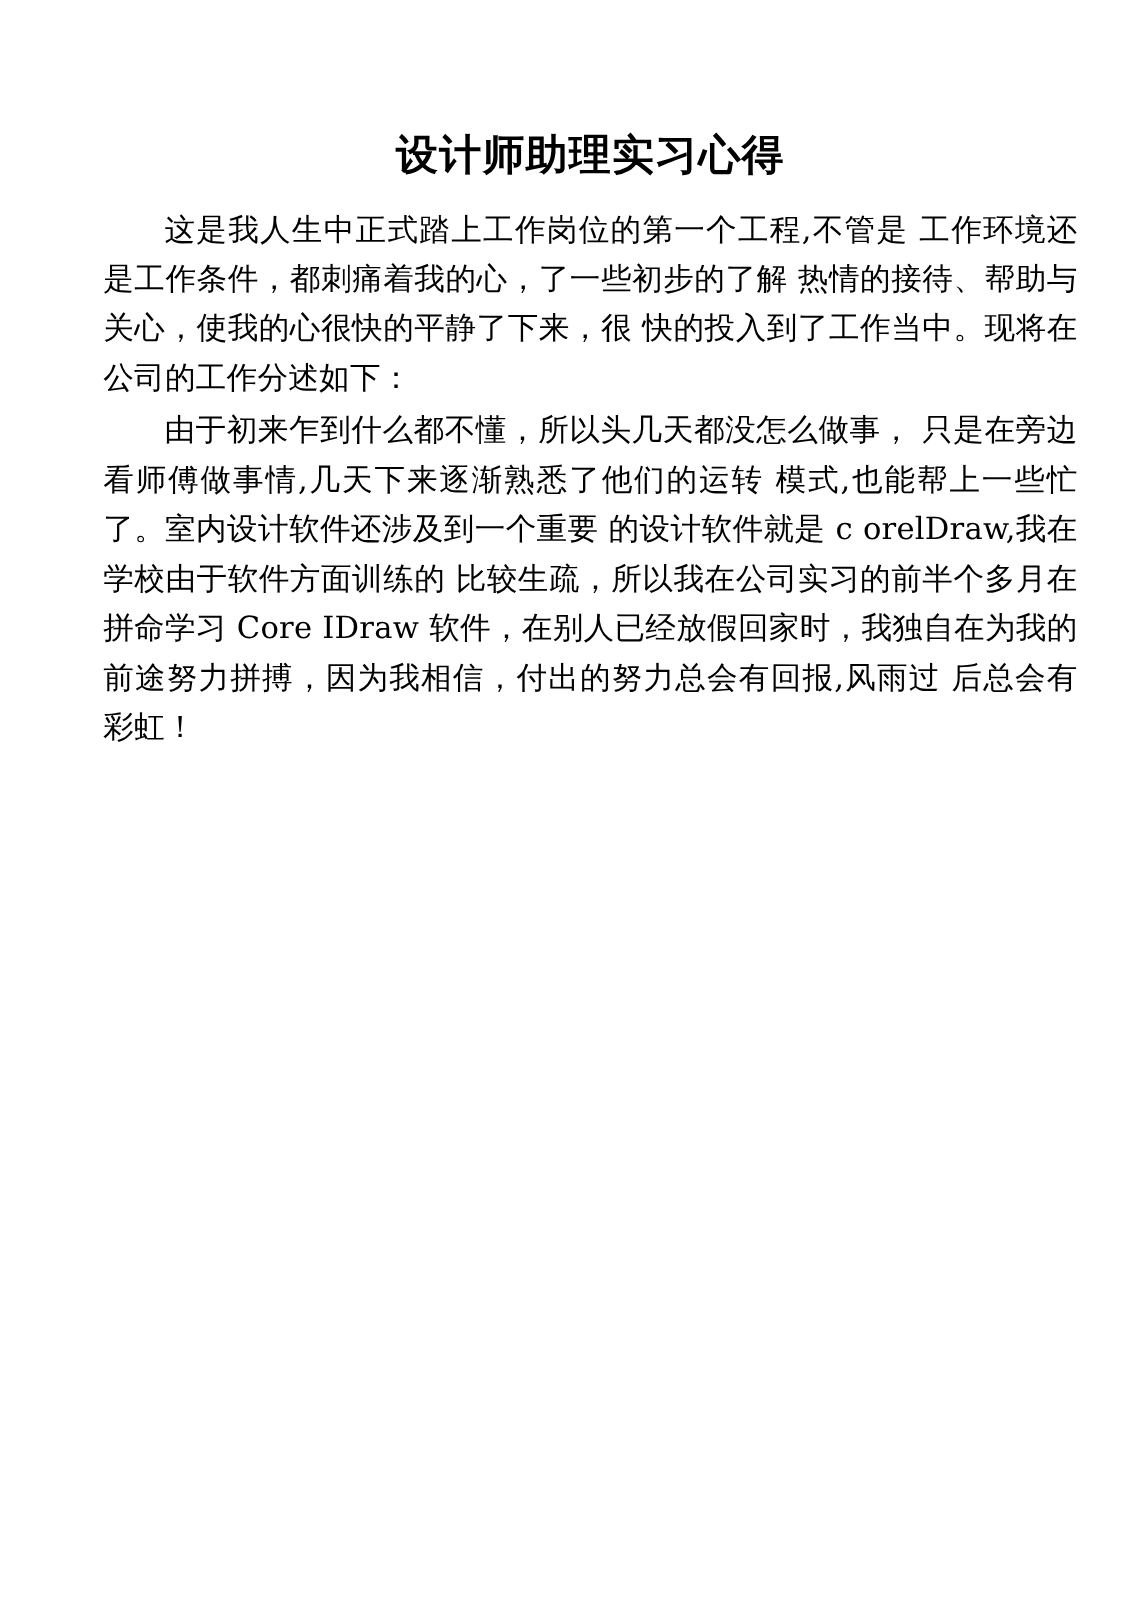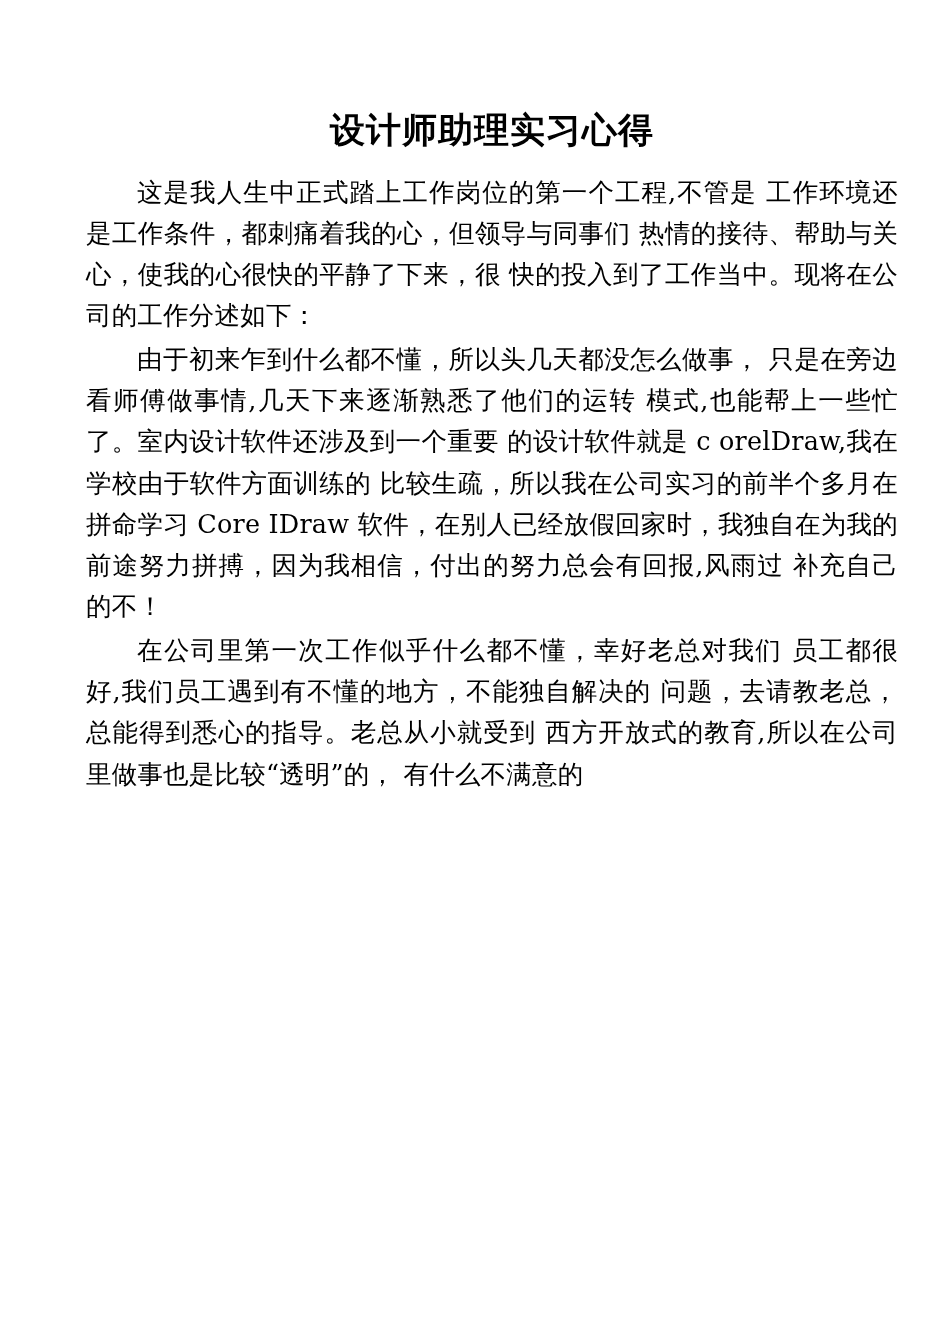--- a/index.html
+++ b/index.html
@@ -43,17 +43,16 @@
     text-indent: 2em;
     text-align: justify;
   }
 </style>
 </head>
 <body>
 
 <div class="page">
   <h1 class="doc-title">设计师助理实习心得</h1>
   <div class="doc-body">
-    <p class="para">这是我人生中正式踏上工作岗位的第一个工程,不管是 工作环境还是工作条件，都刺痛着我的心，但领导与同事们 热情的接待、帮助与关心，使我的心很快的平静了下来，很 快的投入到了工作当中。现将在公司的工作分述如下：</p>
-    <p class="para">由于初来乍到什么都不懂，所以头几天都没怎么做事， 只是在旁边看师傅做事情,几天下来逐渐熟悉了他们的运转 模式,也能帮上一些忙了。室内设计软件还涉及到一个重要 的设计软件就是 c orelDraw,我在学校由于软件方面训练的 比较生疏，所以我在公司实习的前半个多月在拼命学习 Core IDraw 软件，在别人已经放假回家时，我独自在为我的 前途努力拼搏，因为我相信，付出的努力总会有回报,风雨过 补充自己的不！</p>
-    <p class="para">在公司里第一次工作似乎什么都不懂，幸好老总对我们 员工都很好,我们员工遇到有不懂的地方，不能独自解决的 问题，去请教老总，总能得到悉心的指导。老总从小就受到 西方开放式的教育,所以在公司里做事也是比较“透明”的， 有什么不满意的</p>
+    <p class="para">这是我人生中正式踏上工作岗位的第一个工程,不管是 工作环境还是工作条件，都刺痛着我的心，了一些初步的了解 热情的接待、帮助与关心，使我的心很快的平静了下来，很 快的投入到了工作当中。现将在公司的工作分述如下：</p>
+    <p class="para">由于初来乍到什么都不懂，所以头几天都没怎么做事， 只是在旁边看师傅做事情,几天下来逐渐熟悉了他们的运转 模式,也能帮上一些忙了。室内设计软件还涉及到一个重要 的设计软件就是 c orelDraw,我在学校由于软件方面训练的 比较生疏，所以我在公司实习的前半个多月在拼命学习 Core IDraw 软件，在别人已经放假回家时，我独自在为我的 前途努力拼搏，因为我相信，付出的努力总会有回报,风雨过 后总会有彩虹！</p>
   </div>
 </div>
 
 </body></html>

